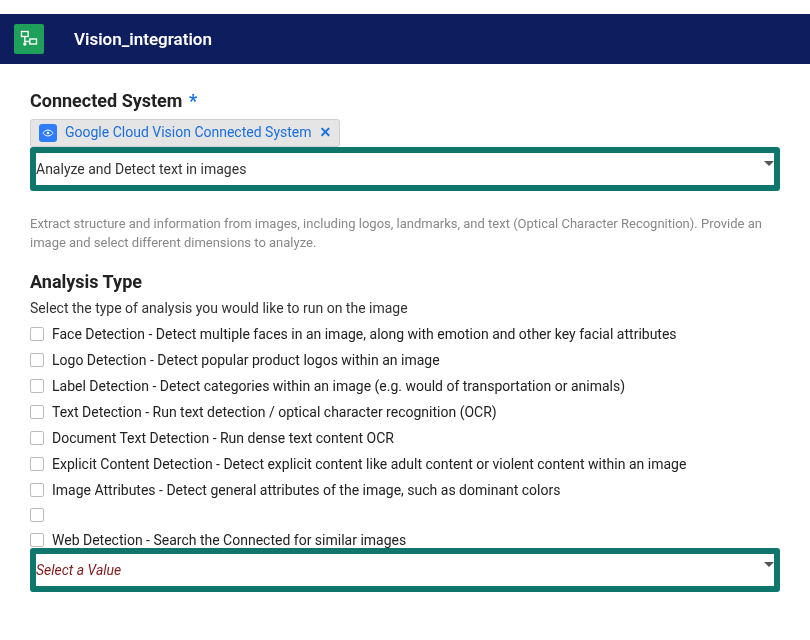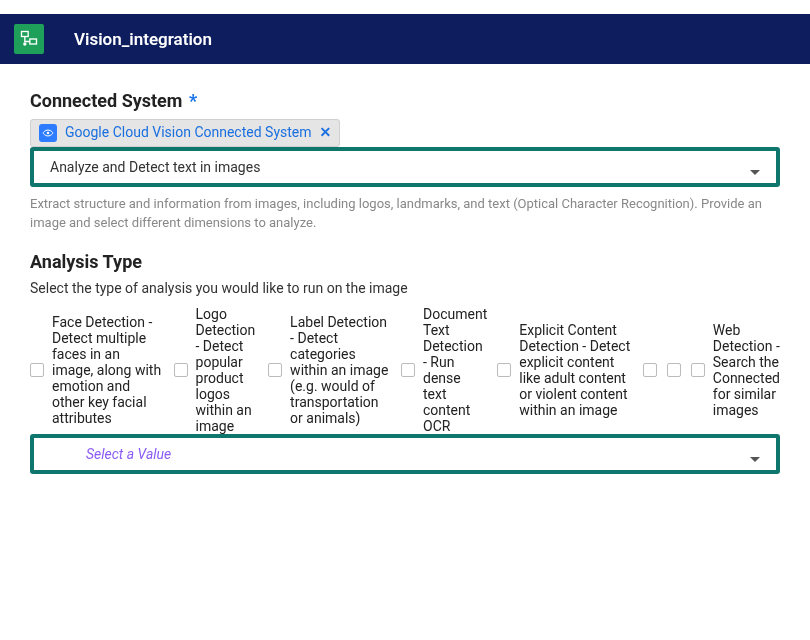--- a/index.html
+++ b/index.html
@@ -68,51 +68,52 @@
       font-size: 14px;
     }
     .token-close {
       color: #1a6fe0;
       font-weight: 700;
       cursor: pointer;
       font-size: 14px;
     }
     .select {
       width: 100%;
-      border: 4px solid #0f766e;
+      border: 6px solid #0f766e;
       border-radius: 3px;
-      padding: 8px 16px;
-      display: flex;
-      align-items: flex-end;
+      padding: 8px 0;
+      display: flex;
+      align-items: flex-start;
       justify-content: space-between;
       font-size: 14px;
       background: #fff;
       cursor: pointer;
     }
-    .select.placeholder .select-text { color: #8b5cf6; font-style: italic; margin-left: 36px; }
+    .select.placeholder .select-text { color: #7f1d1d; font-style: italic; }
     .select-caret {
       width: 0; height: 0;
       border-left: 5px solid transparent;
       border-right: 5px solid transparent;
       border-top: 5px solid #555;
     }
     .help-text {
       color: #888;
       font-size: 13px;
       line-height: 1.45;
-      margin-top: 8px;
+      margin-top: 24px;
     }
     .sub-desc {
       color: #333;
       font-size: 14px;
       margin-top: 4px;
       margin-bottom: 10px;
     }
     .checkbox-list {
       display: flex;
+      flex-direction: column;
       gap: 10px;
       margin-top: 4px;
     }
     .checkbox-row {
       display: flex;
       align-items: center;
       gap: 8px;
     }
     .checkbox {
       width: 14px;
@@ -176,28 +177,33 @@
     <div class="checkbox-row">
       <div class="checkbox"></div>
       <span class="checkbox-label">Logo Detection - Detect popular product logos within an image</span>
     </div>
     <div class="checkbox-row">
       <div class="checkbox"></div>
       <span class="checkbox-label">Label Detection - Detect categories within an image (e.g. would of transportation or animals)</span>
     </div>
     <div class="checkbox-row">
       <div class="checkbox"></div>
+      <span class="checkbox-label">Text Detection - Run text detection / optical character recognition (OCR)</span>
+    </div>
+    <div class="checkbox-row">
+      <div class="checkbox"></div>
       <span class="checkbox-label">Document Text Detection - Run dense text content OCR</span>
     </div>
     <div class="checkbox-row">
       <div class="checkbox"></div>
       <span class="checkbox-label">Explicit Content Detection - Detect explicit content like adult content or violent content within an image</span>
     </div>
     <div class="checkbox-row">
       <div class="checkbox"></div>
+      <span class="checkbox-label">Image Attributes - Detect general attributes of the image, such as dominant colors</span>
     </div>
     <div class="checkbox-row">
       <div class="checkbox"></div>
     </div>
     <div class="checkbox-row">
       <div class="checkbox"></div>
       <span class="checkbox-label">Web Detection - Search the Connected for similar images</span>
     </div>
   </div>
 

